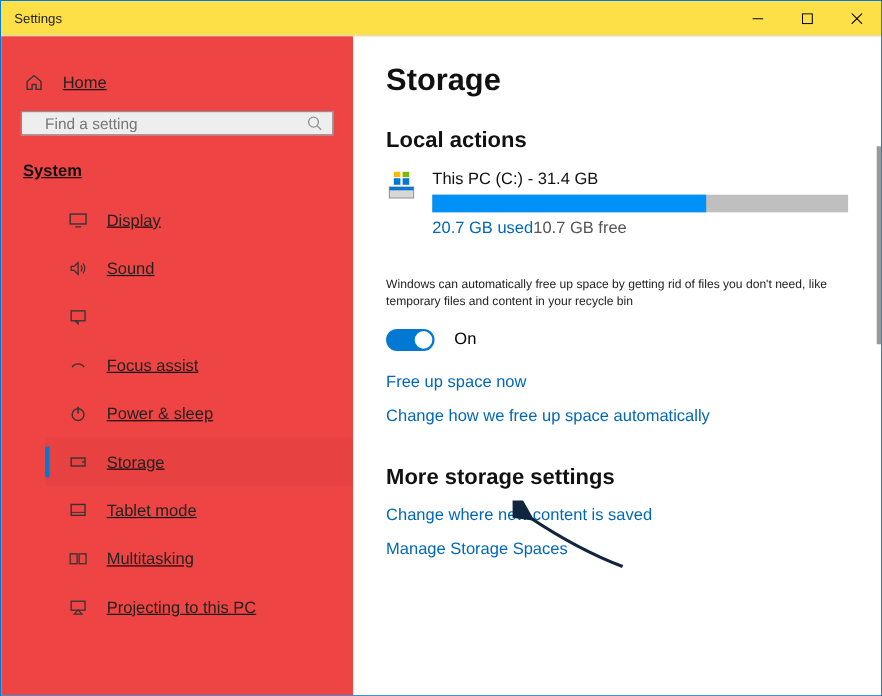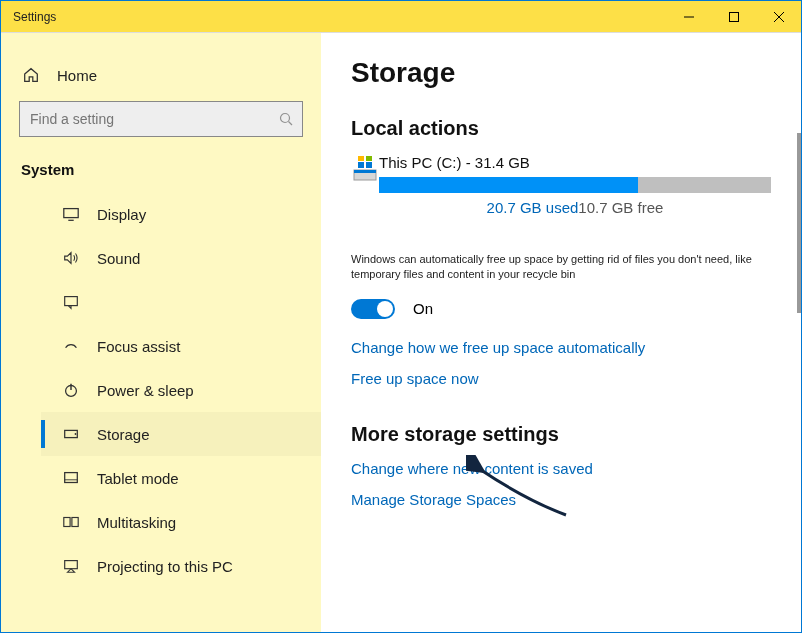--- a/index.html
+++ b/index.html
@@ -2,47 +2,47 @@
 <html><head>
 <meta charset="utf-8">
 <style>
 * { box-sizing: border-box; margin: 0; padding: 0; font-family: "Segoe UI", Arial, sans-serif; }
 body { width: 802px; height: 633px; background: #fff; overflow: hidden; border: 1px solid #0078d4; position: relative; }
 .titlebar { height: 32px; display: flex; align-items: center; background: #fde047; border-bottom: 1px solid #ddd; }
 .titlebar .title { font-size: 12px; padding-left: 12px; color: #222; flex: 1; }
 .titlebar .caption-btn { width: 45px; height: 32px; display: flex; align-items: center; justify-content: center; cursor: pointer; }
 .titlebar .caption-btn svg { width: 10px; height: 10px; }
 .content { display: flex; height: calc(100% - 32px); }
-.sidebar { width: 320px; background: #fef9c3; padding-top: 24px; overflow-y: auto; }
+.sidebar { width: 320px; background: #ef4444; padding-top: 24px; overflow-y: auto; text-decoration: underline; }
 .home-row { display: flex; align-items: center; gap: 16px; padding: 8px 20px 16px 20px; cursor: pointer; }
 .home-row .icon { width: 20px; height: 20px; display:flex; align-items:center; justify-content:center;}
 .home-row .label { font-size: 15px; color: #222; }
 .search-wrap { padding: 0 18px 16px 18px; }
 .search-box { position: relative; }
 .search-box input {
-  width: 100%; height: 36px; border: 1px solid #888; background: #eee;
-  padding: 0 34px 0 10px; font-size: 14px; color: #555; outline: none;
+  width: 100%; height: 22px; border: 1px solid #888; background: #eee;
+  padding: 0 34px 0 21px; font-size: 14px; color: #555; outline: none;
 }
 .search-box .search-icon { position: absolute; right: 10px; top: 50%; transform: translateY(-50%); width:14px; height:14px; opacity:.6;}
 .category-title { font-weight: 600; font-size: 15px; padding: 8px 20px 14px 20px; color: #111; }
 .nav-item { display: flex; align-items: center; gap: 16px; padding: 12px 20px 12px 20px; cursor: pointer; position: relative; margin-left: 40px; }
 .nav-item .icon { width: 20px; height: 20px; display:flex; align-items:center; justify-content:center; color:#333;}
 .nav-item .label { font-size: 15px; color: #222; }
 .nav-item.active::before { content:""; position:absolute; left:0; top:8px; bottom:8px; width:4px; background:#0078d4; }
 .nav-item.active { background: rgba(0,0,0,0.03); }
 .main { flex: 1; padding: 24px 30px 0 30px; overflow-y: auto; position: relative; }
 .main h1 { font-size: 28px; font-weight: 600; color: #111; margin-bottom: 28px; }
 .main h2 { font-size: 20px; font-weight: 600; color: #111; margin-bottom: 14px; }
-.disk-row { display:flex; margin-bottom: 8px; }
+.disk-row { display:flex; gap: 14px; margin-bottom: 8px; }
 .disk-icon { width:28px; height:28px; margin-top:2px; }
 .disk-info { flex:1; }
 .disk-title { font-size: 15px; margin-bottom: 6px; color:#111;}
 .progress { width: 100%; height: 16px; background: #bfbfbf; position: relative; margin-bottom: 6px;}
 .progress .fill { position:absolute; left:0; top:0; bottom:0; background:#0091f7; }
-.disk-stats { display:flex; justify-content: center; font-size: 15px; }
+.disk-stats { display:flex; justify-content: flex-start; font-size: 15px; }
 .disk-stats .used { color:#0067b8; }
 .disk-stats .free { color:#555; }
 .section { margin-top: 36px; }
 .body-text { font-size: 11px; color: #222; line-height: 1.4; margin-bottom: 16px; }
 .toggle-row { display:flex; align-items:center; gap: 18px; margin-bottom: 20px;}
 .toggle { width: 44px; height: 20px; border-radius: 10px; background:#0078d4; position:relative; cursor:pointer;}
 .toggle .knob { position:absolute; right:2px; top:2px; width:16px; height:16px; background:#fff; border-radius:50%; }
 .toggle-label { font-size: 15px; }
 .link { color:#0067b8; font-size: 15px; cursor:pointer; display:block; margin-bottom: 14px; }
 .scroll-indicator { position:absolute; right:0; top:100px; width:4px; height:180px; background:#999; }
@@ -203,22 +203,22 @@
     </div>
 
     <div class="section">
       <p class="body-text">Windows can automatically free up space by getting rid of files you don't need, like temporary files and content in your recycle bin</p>
       <div class="toggle-row">
         <div class="toggle">
             <div class="knob"></div>
           </div>
         <span class="toggle-label">On</span>
       </div>
+      <a class="link">Free up space now</a>
       <a class="link">Change how we free up space automatically</a>
-      <a class="link">Free up space now</a>
     </div>
 
     <div class="section">
       <h2>More storage settings</h2>
       <a class="link">Change where new content is saved</a>
       <a class="link">Manage Storage Spaces</a>
     </div>
 
     <div class="scroll-indicator"></div>
   </div>

